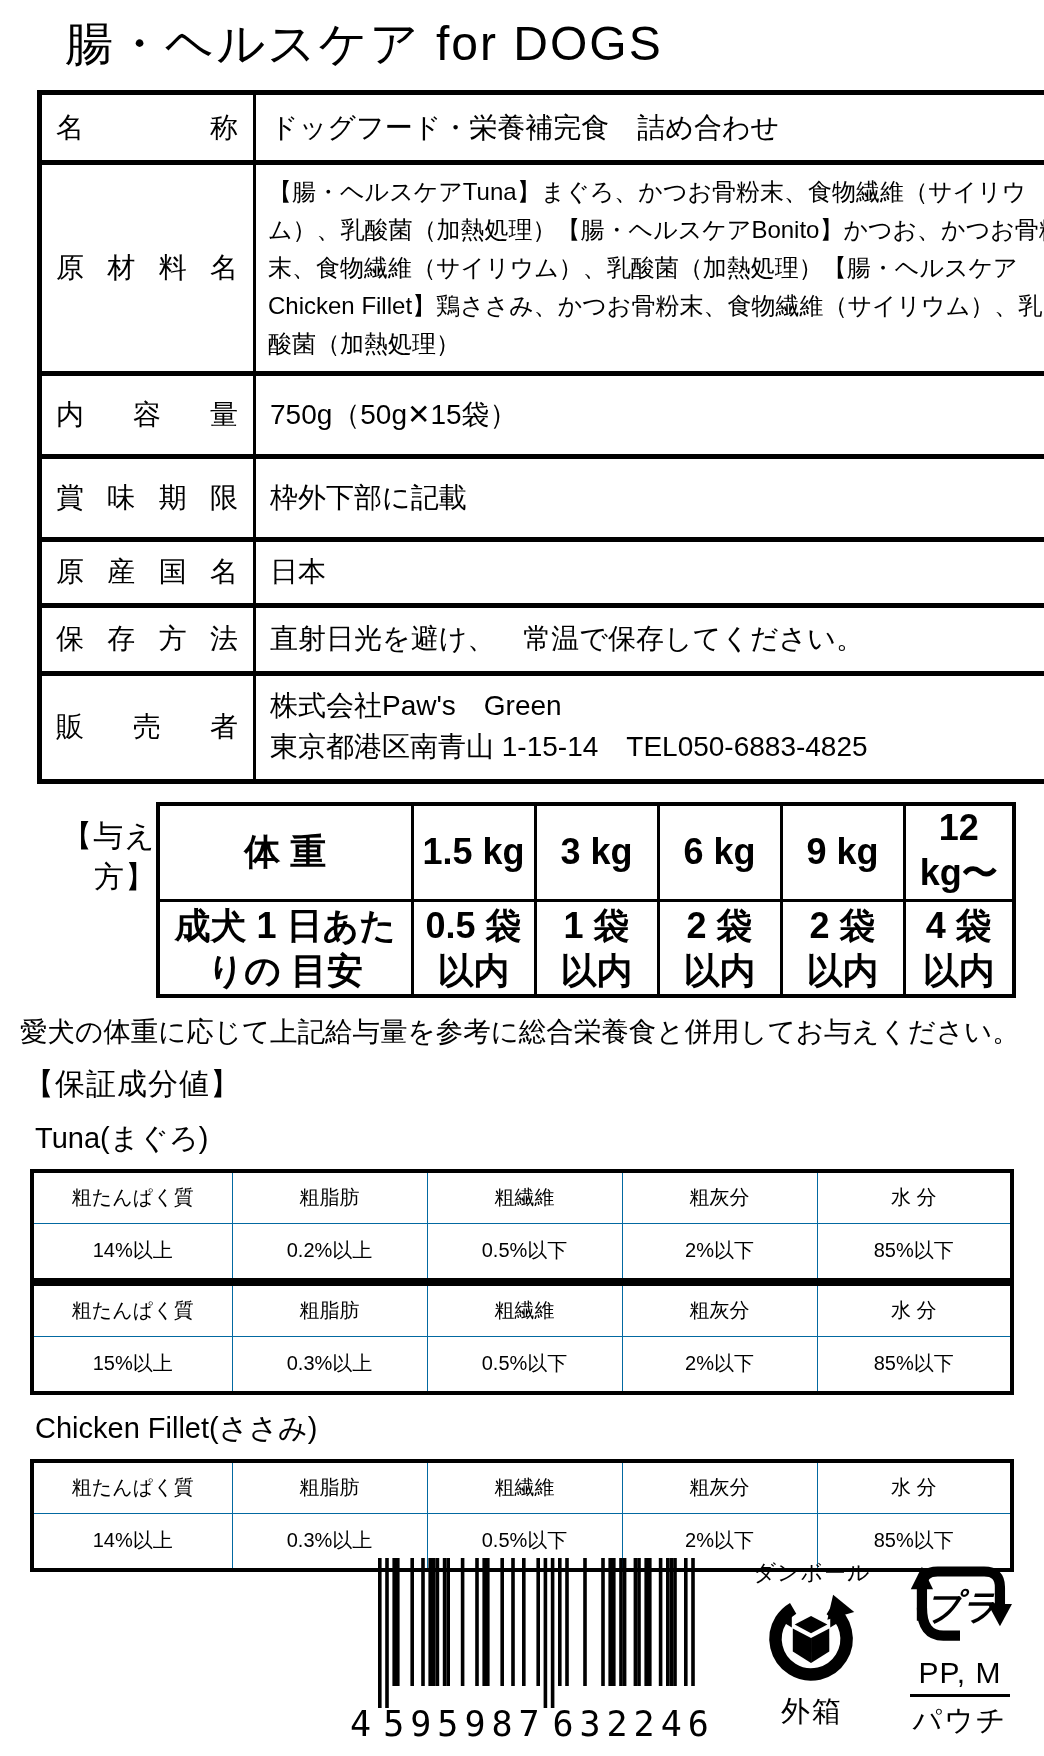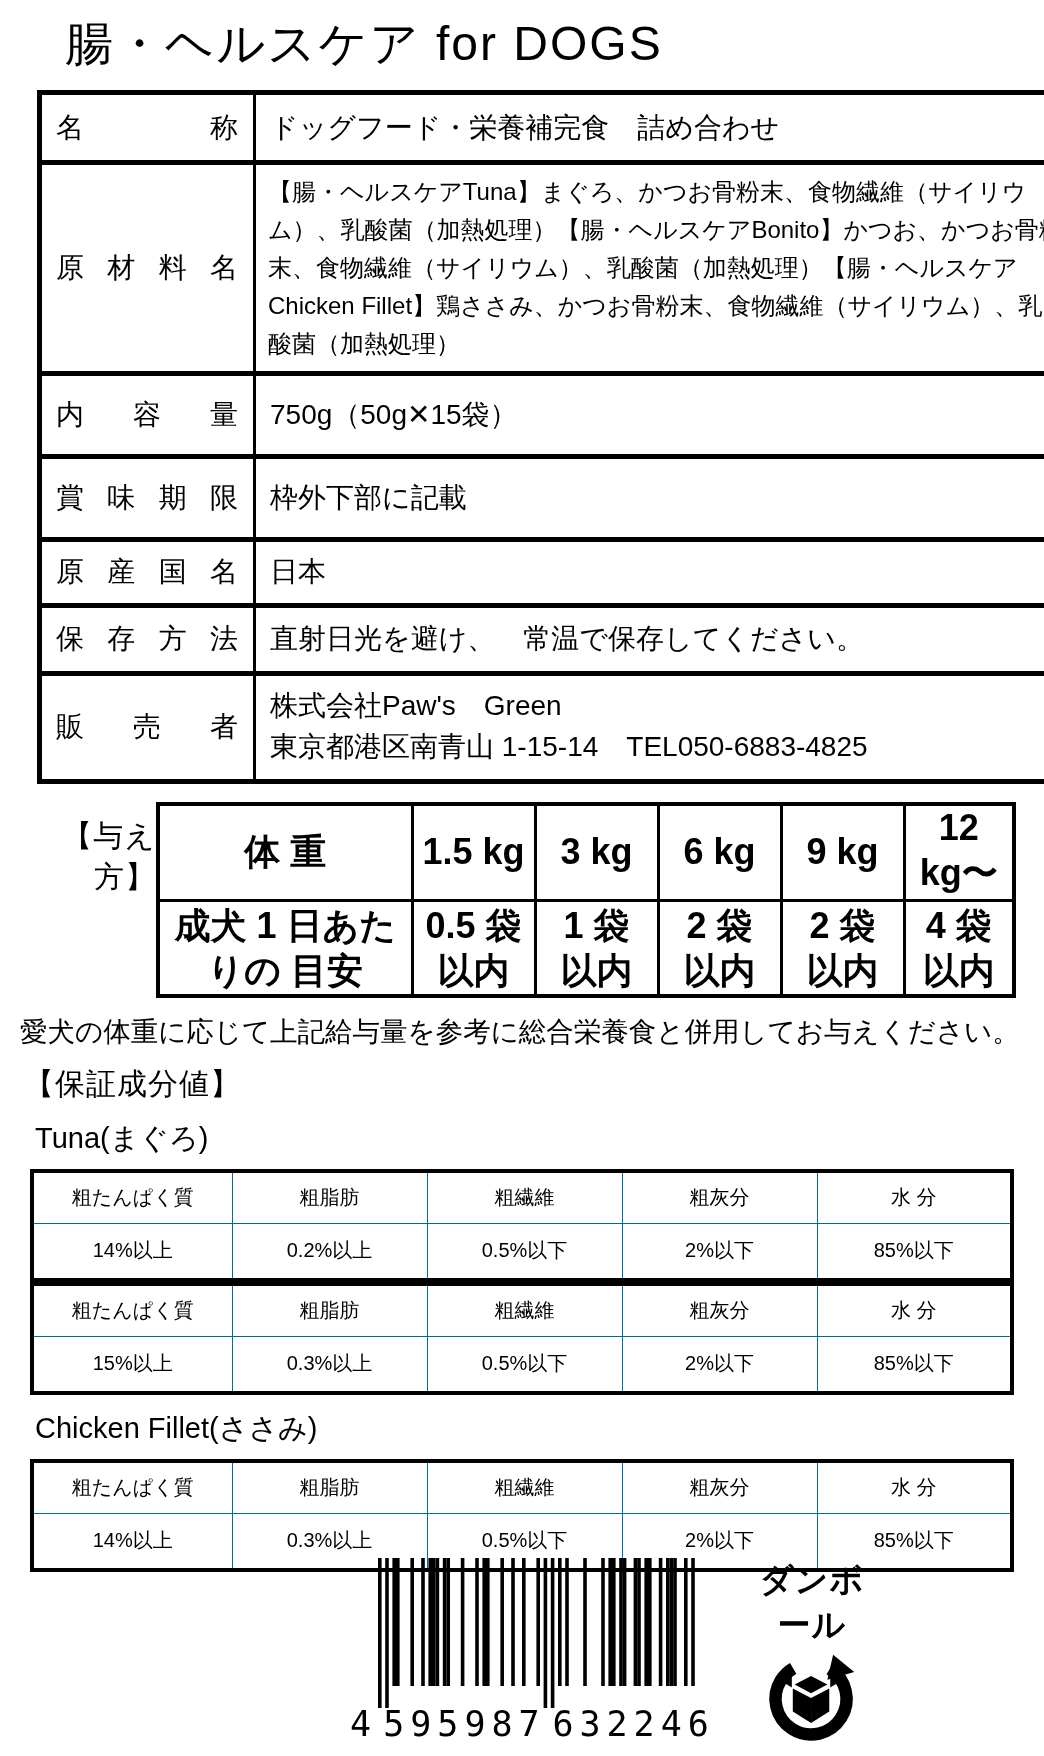--- a/index.html
+++ b/index.html
@@ -59,21 +59,21 @@
   .analysis-table .data td{height:52px;}
   .a-c1{width:200px;}
   .a-c{width:195px;}
 
   
   .footer{position:absolute;left:348px;top:1558px;display:flex;align-items:flex-start;}
   .barcode-wrap{width:380px;}
   .mark-col{text-align:center;}
   .mark-cardboard{width:136px;margin-left:16px;}
   .mark-plastic{width:116px;margin-left:22px;}
-  .mark-top-label{font-size:33px;letter-spacing:1px;font-weight:bold;}
+  .mark-top-label{font-size:22px;letter-spacing:1px;}
   .mark-bottom-label{font-size:29px;margin-top:2px;letter-spacing:2px;}
   .materials{font-size:30px;font-weight:500;letter-spacing:1px;margin-top:2px;
              border-bottom:3px solid #000;padding-bottom:4px;display:inline-block;min-width:100px;}
   .mark-plastic .mark-bottom-label{margin-top:4px;}
 </style>
 </head>
 <body>
 
 <div class="page">
 
@@ -291,13 +291,24 @@
       <polygon points="72,5 94,23 66,31" fill="#000"></polygon>
       <polygon points="49,27 66,36 49,45 32,36" fill="#000"></polygon>
       <polygon points="30,40 49,50 49,76 30,64" fill="#000"></polygon>
       <polygon points="68,40 49,50 49,76 68,64" fill="#000"></polygon>
       <polygon points="29,39 14,30 29,22" fill="#000"></polygon>
       <polygon points="69,39 84,30 69,22" fill="#000"></polygon>
     </svg>
     <div class="mark-bottom-label">外箱</div>
   </div>
 
+  <div class="mark-col mark-plastic">
+    <svg width="104" height="92" viewBox="0 0 112 96">
+      <path d="M 15,66 L 15,30 Q 15,13 32,13 L 82,13 Q 99,13 99,30 L 99,52" fill="none" stroke="#000" stroke-width="11"></path>
+      <path d="M 15,52 Q 15,82 38,82 L 56,82" fill="none" stroke="#000" stroke-width="11"></path>
+      <polygon points="3,32 27,32 15,8" fill="#000"></polygon>
+      <polygon points="86,48 112,48 99,72" fill="#000"></polygon>
+      <text x="58" y="64" text-anchor="middle" font-size="38" font-weight="bold" font-style="italic" font-family="Liberation Sans, DejaVu Sans, sans-serif" fill="#000">プラ</text>
+    </svg>
+    <div><span class="materials">PP, M</span></div>
+    <div class="mark-bottom-label">パウチ</div>
+  </div>
 </div>
 
 </body></html>

